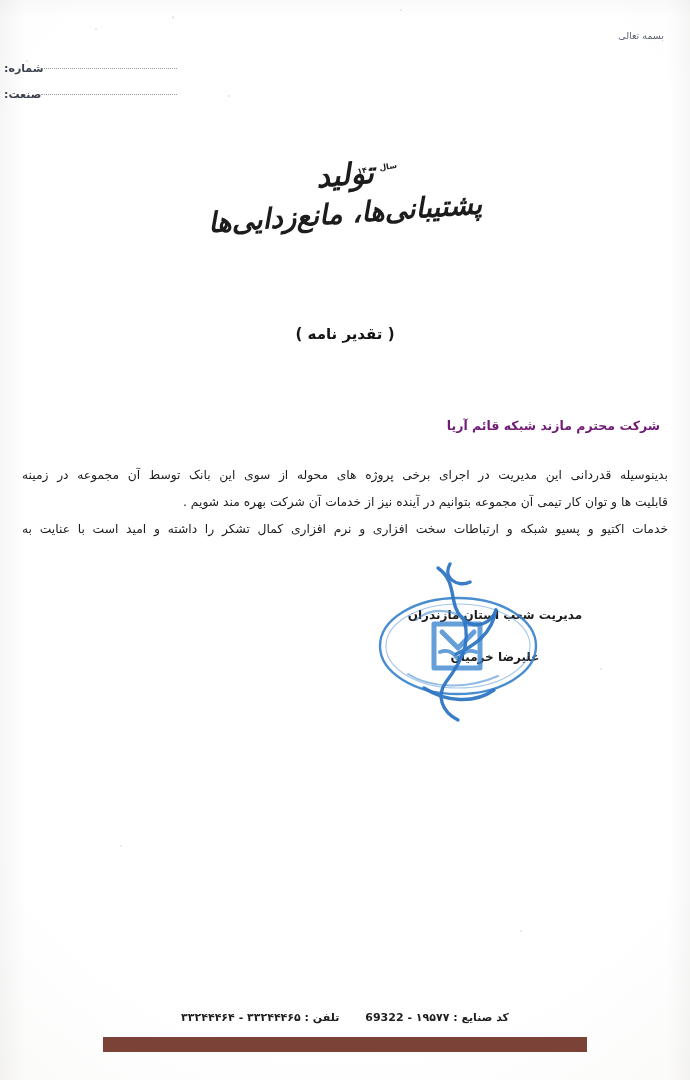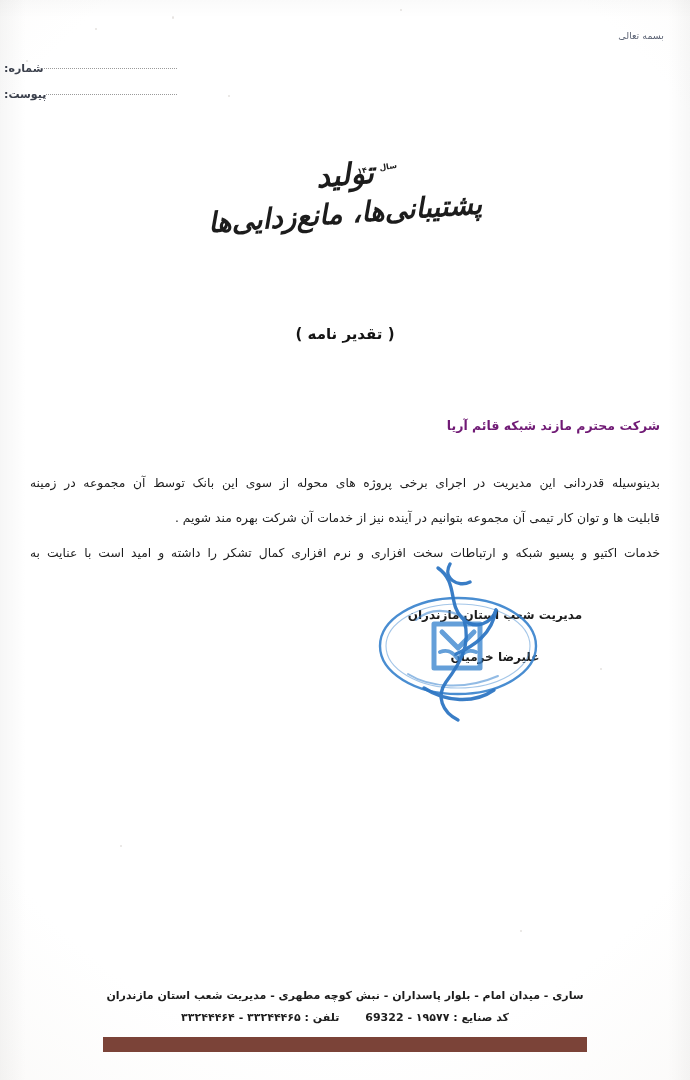--- a/index.html
+++ b/index.html
@@ -168,21 +168,21 @@
     position: absolute;
     top: 462px;
     right: 22px;
     left: 22px;
     font-size: 12.3px;
     line-height: 27px;
     text-align: justify;
     text-align-last: justify;
     color: #1d1d1d;
   }
-  .body-text p { margin: 8px; }
+  .body-text p { margin: 0; }
 
   
   .sign-block {
     position: absolute;
     top: 608px;
     right: 0;
     left: 0;
     width: 690px;
     text-align: center;
   }
@@ -269,21 +269,21 @@
   <div class="speck" style="top:930px; left:520px; width:2px;height:2px;"></div>
 
   <div class="basmala">بسمه تعالی</div>
 
   <div class="fields">
     <div class="field-row">
       <span class="field-label">شماره:</span>
       <span class="field-dots"></span>
     </div>
     <div class="field-row">
-      <span class="field-label">پیوست:</span>
+      <span class="field-label">صنعت:</span>
       <span class="field-dots"></span>
     </div>
   </div>
 
 
   <div class="slogan">
     <div class="slogan-year">سال ۱۴۰۰</div>
     <div class="slogan-l1">تولید</div>
     <div class="slogan-l2">پشتیبانی‌ها، مانع‌زدایی‌ها</div>
   </div>
@@ -318,21 +318,20 @@
           <path d="M104 2 C96 16 112 26 124 20"></path>
           <path d="M118 58 C126 84 112 104 100 120 C90 134 96 150 112 158"></path>
           <path d="M150 48 C146 72 128 84 110 92"></path>
           <path d="M78 126 C100 140 128 142 148 128"></path>
         </g>
       </svg>
     </div>
   </div>
 
   <div class="footer">
-    <div class="footer-line1">ساری - میدان امام - بلوار پاسداران - نبش کوچه مطهری - مدیریت شعب استان مازندران</div>
     <div class="footer-line2">
       <span>
         <span>کد صنایع :</span>
         <span>۱۹۵۷۷ - 69322</span>
       </span>
       <span>
         <span>تلفن :</span>
         <span>۳۳۲۴۴۴۶۵ - ۳۳۲۴۴۴۶۴</span>
       </span>
     </div>

